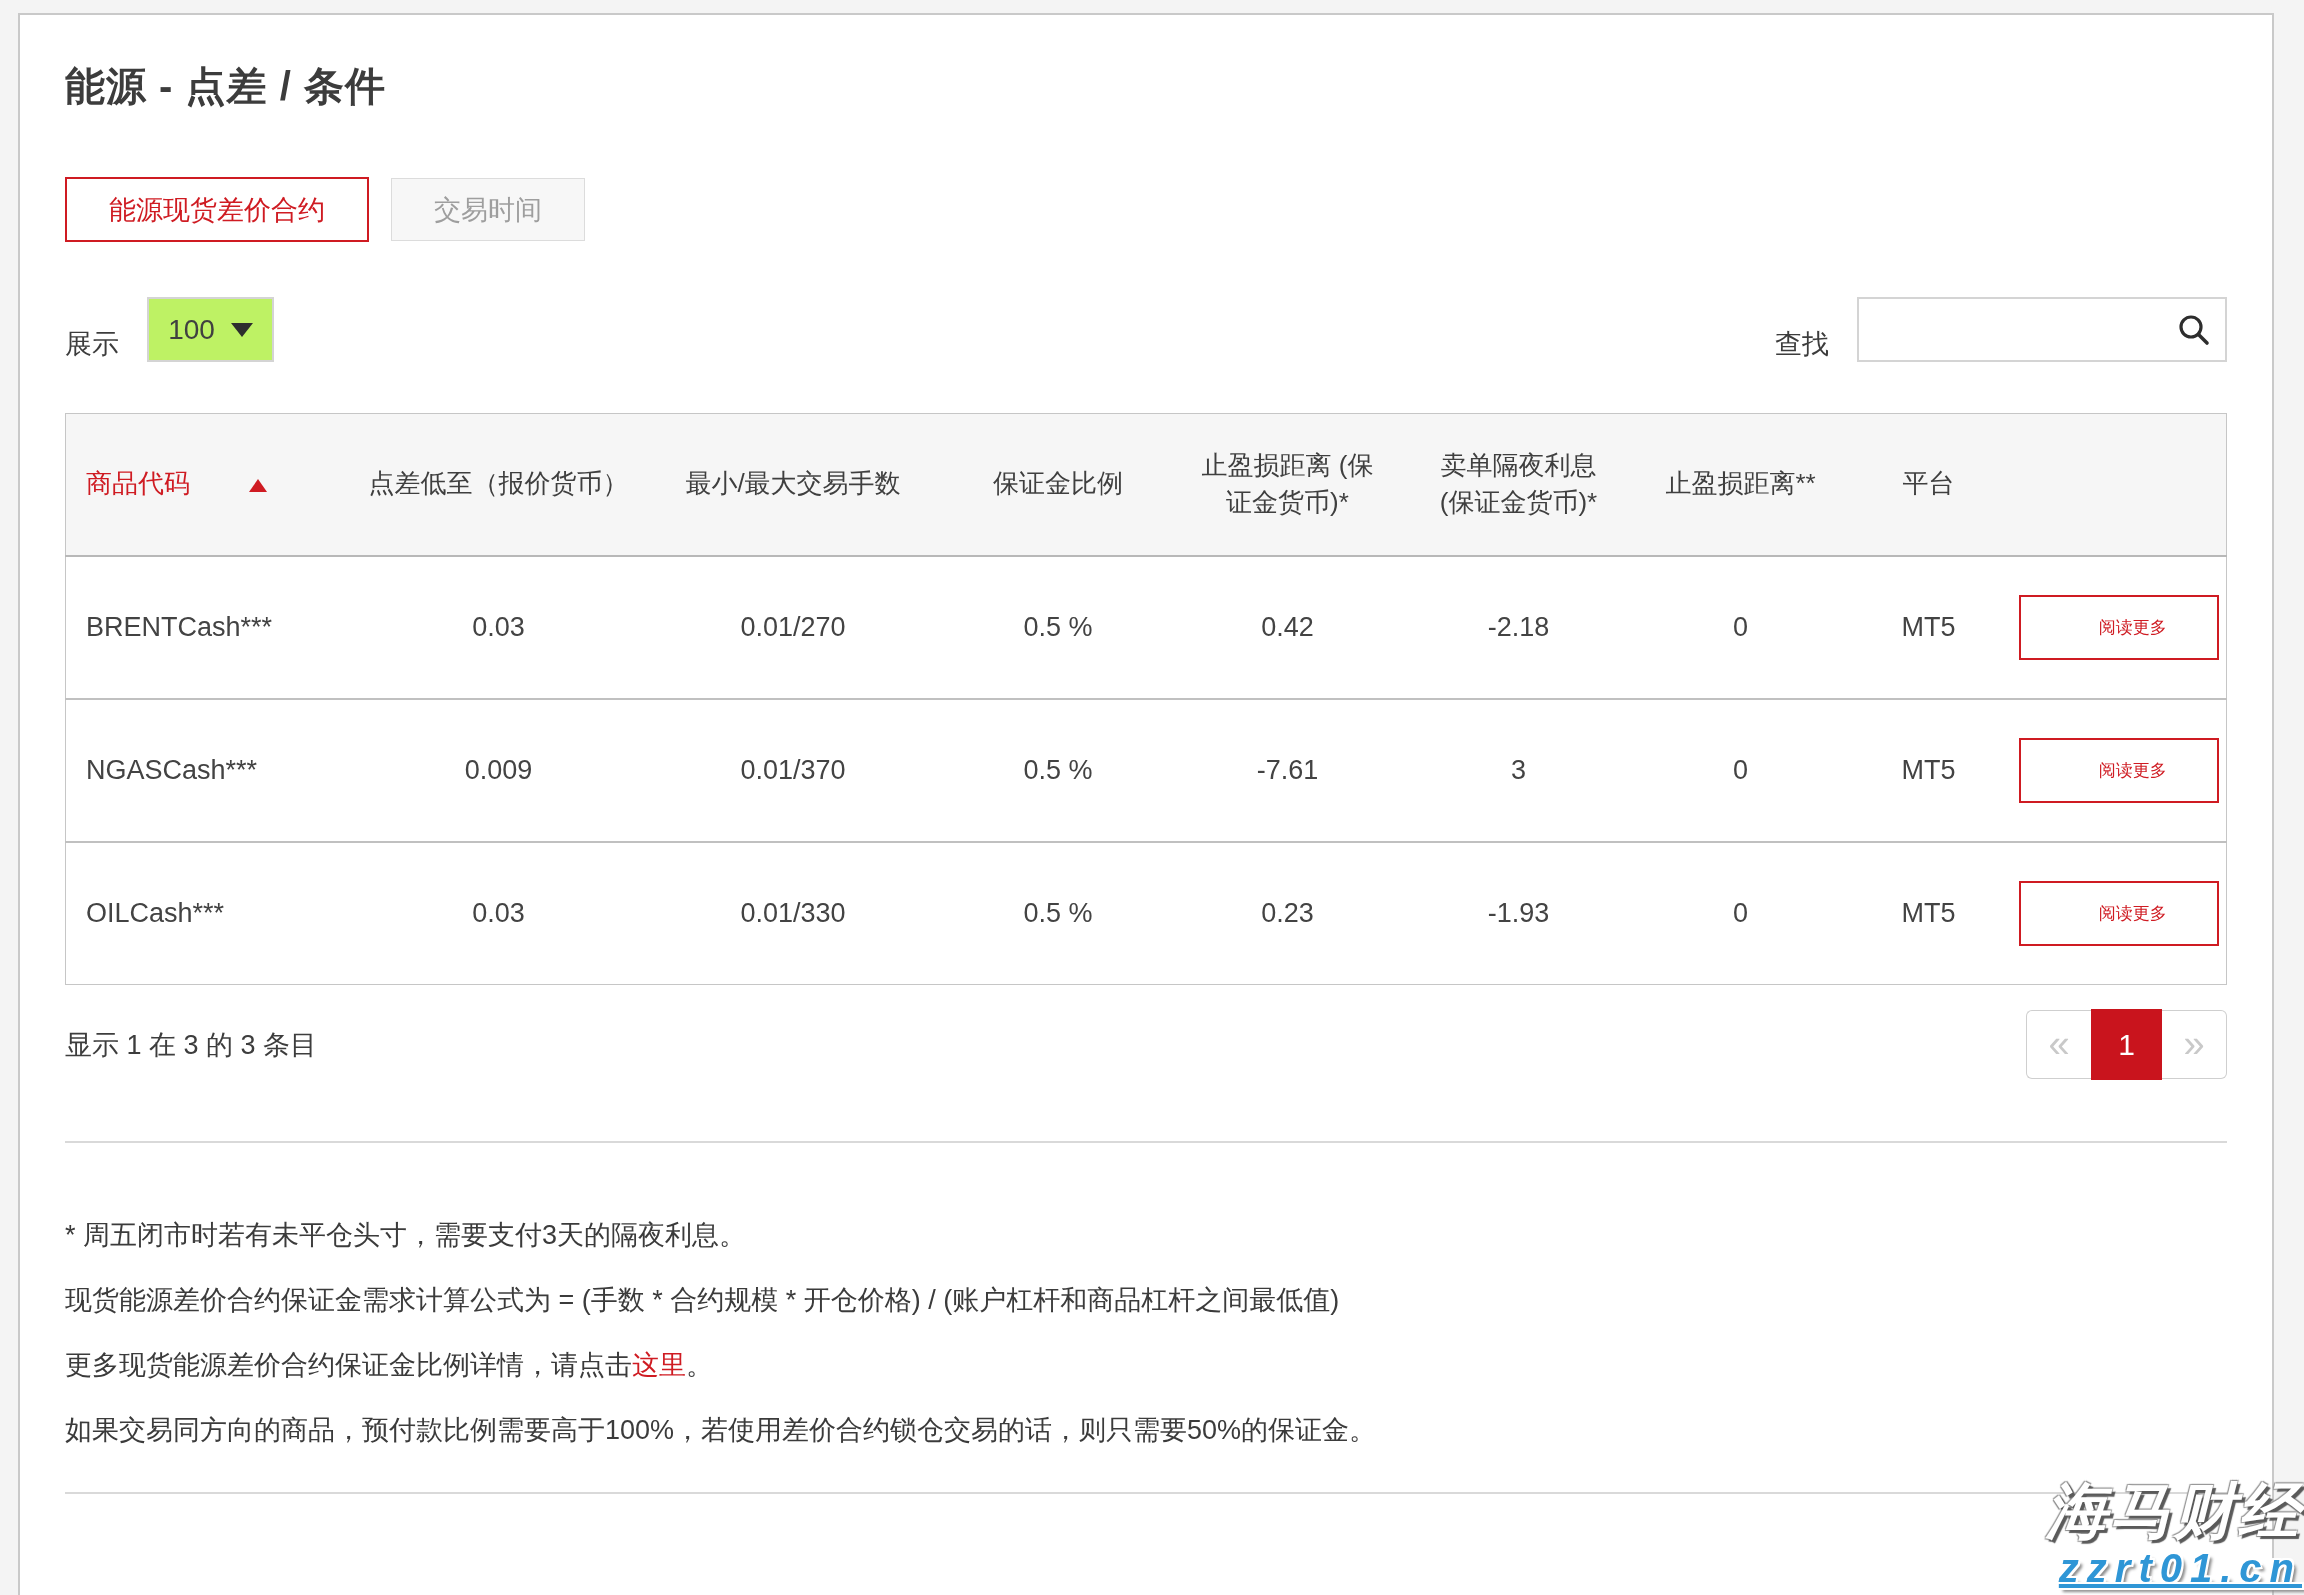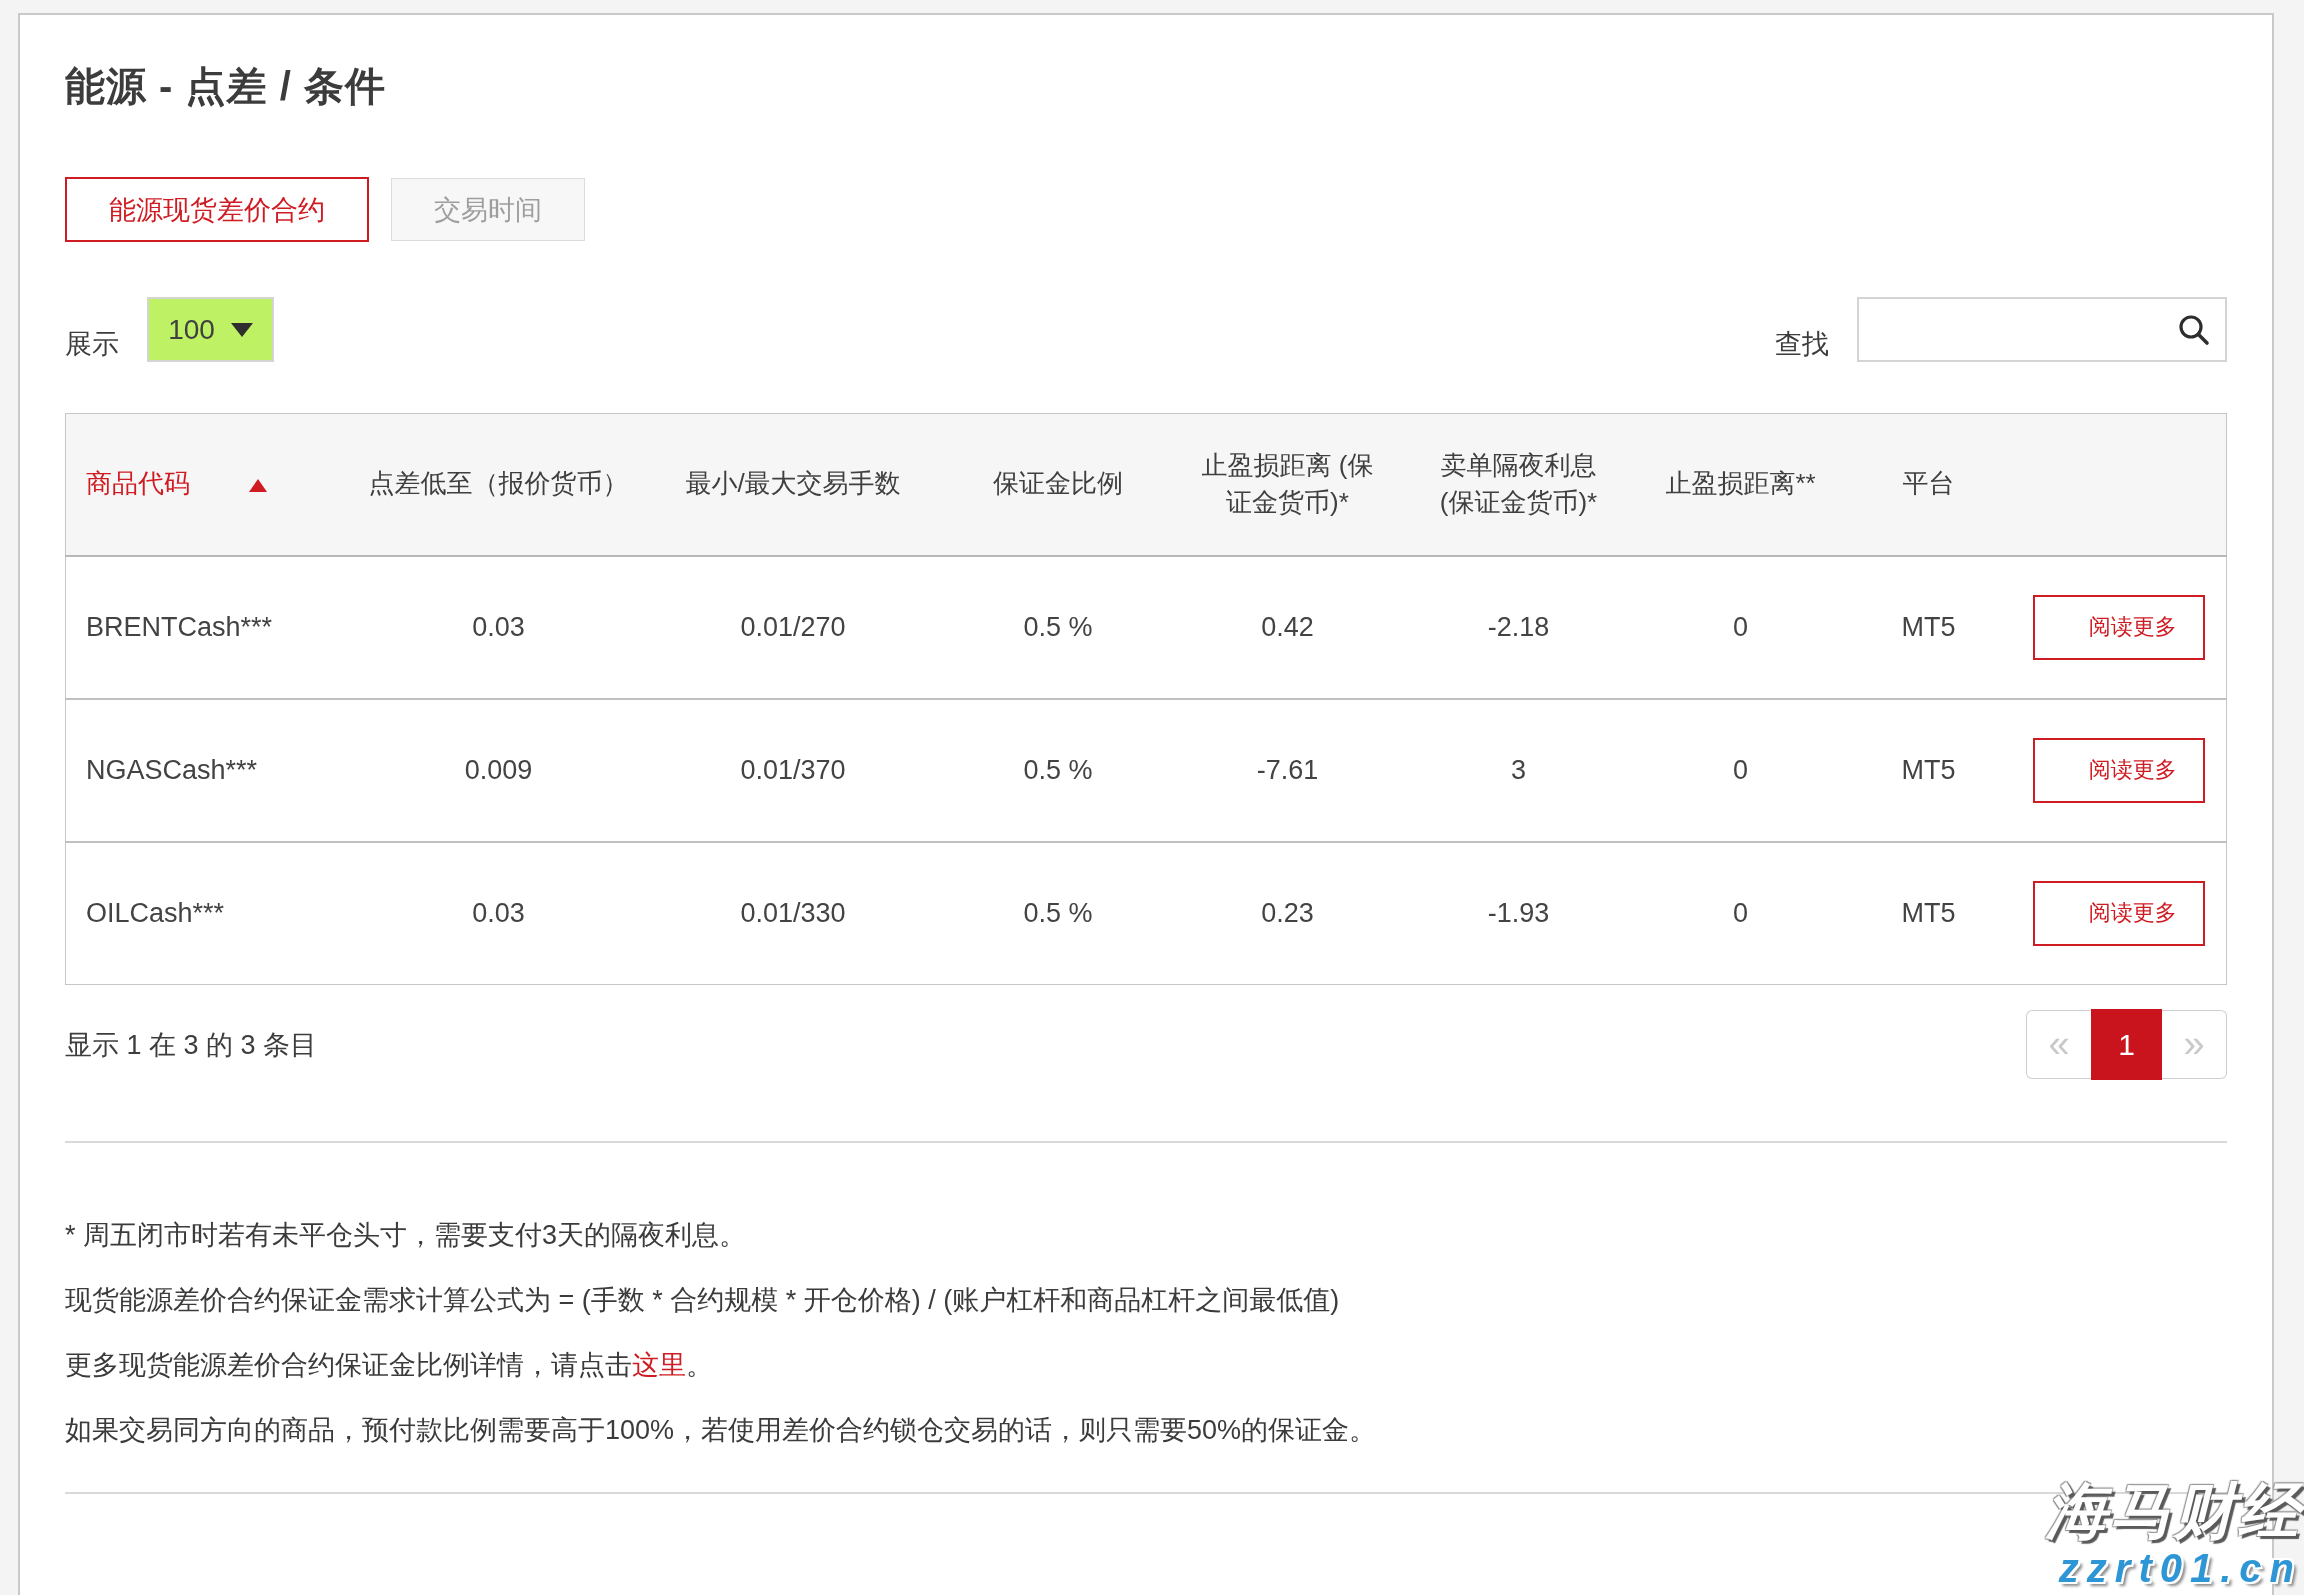--- a/index.html
+++ b/index.html
@@ -121,23 +121,23 @@
     display: inline-block;
     width: 0; height: 0;
     border-left: 9px solid transparent;
     border-right: 9px solid transparent;
     border-bottom: 13px solid #cf1b22;
     margin-left: 59px;
     vertical-align: middle;
   }
   .read-more-btn {
     display: inline-flex; align-items: center; justify-content: center;
-    width: 172px; height: 65px;
+    width: 200px; height: 65px;
     border: 2px solid #cf1b22; background: #fff;
-    color: #cf1b22; font-size: 22px; cursor: pointer;
+    color: #cf1b22; font-size: 17px; cursor: pointer;
     font-family: inherit;
     padding-left: 33px;
   }
   
   .pagination-row {
     margin-top: 24px;
     display: flex;
     justify-content: space-between;
     align-items: center;
   }
@@ -182,20 +182,21 @@
     text-shadow: 3px 3px 1px #5a5a5a, -1px -1px 1px #9a9a9a, 1px -1px 1px #8a8a8a, -1px 1px 1px #8a8a8a;
   }
   .wm-site {
     margin-top: 6px;
     font-size: 40px;
     font-weight: 700;
     font-style: italic;
     color: #2f96d6;
     letter-spacing: 8px;
     text-shadow: 2px 2px 0 #ffffff, -2px -2px 0 #ffffff, 2px -2px 0 #ffffff, -2px 2px 0 #ffffff, 4px 4px 3px #8a8a8a;
+    text-decoration: underline;
   }
 </style>
 </head>
 <body>
 
 <div class="viewport">
   <div class="card">
 
     <h1 class="page-title">能源 - 点差 / 条件</h1>
 

